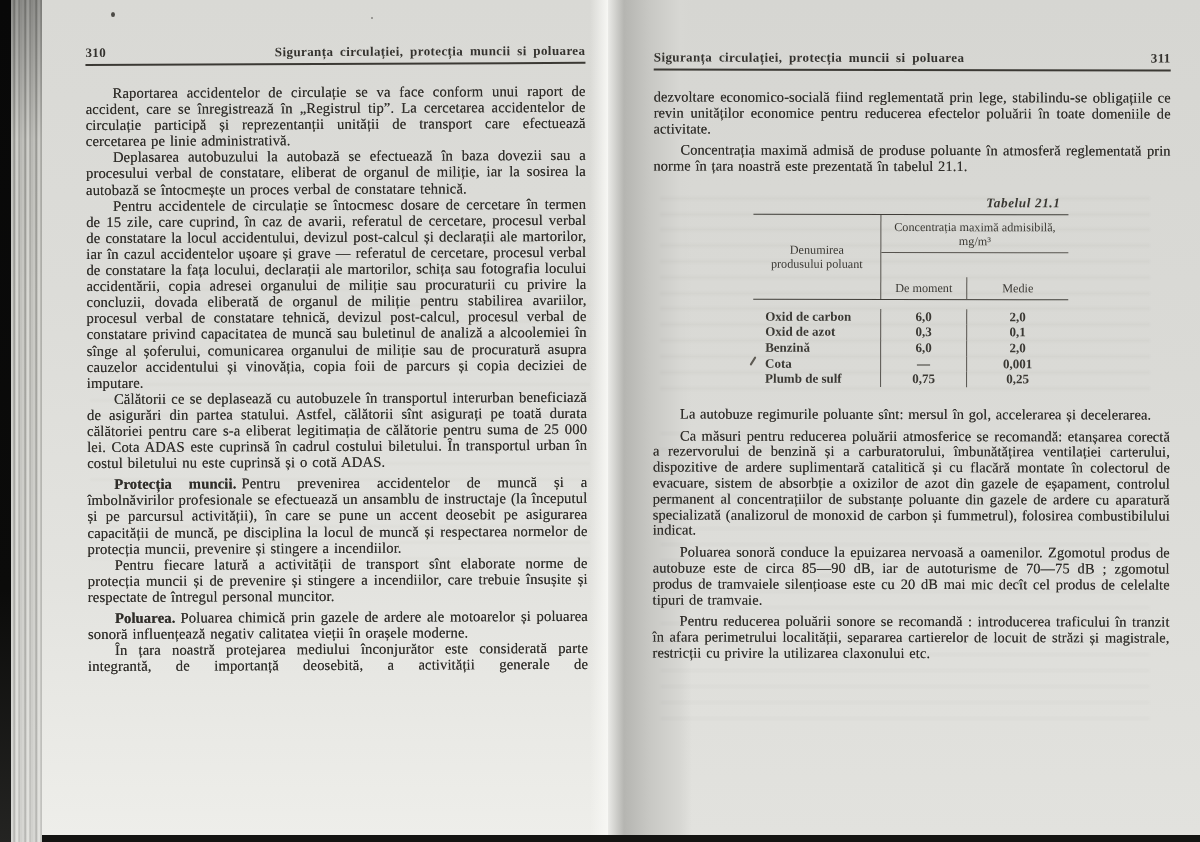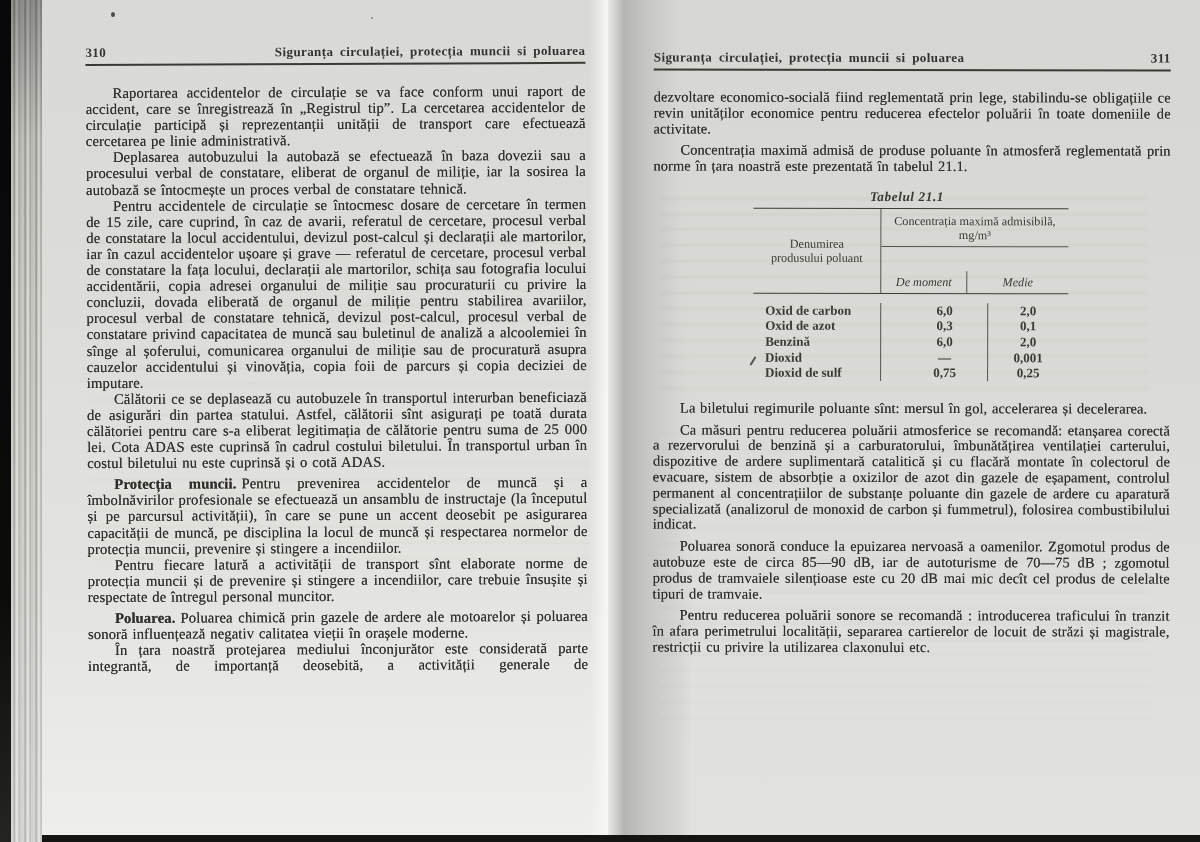--- a/index.html
+++ b/index.html
@@ -37,39 +37,39 @@
   .page-left .body{font-size:14.7px;line-height:16.1px;}
   .page-right .body{font-size:14.4px;line-height:15.8px;}
   .body p{margin:0;text-indent:27px;letter-spacing:.1px;word-spacing:1px;
     text-shadow:0 0 .5px rgba(52,50,46,.75);}
   .body p.noindent{text-indent:0;}
   .body p.gap-top{margin-top:5px;}
   .page-right .body p + p{margin-top:6px;}
   .force-justify{text-align-last:justify;}
   .lead{margin-right:5px;}
   
-  .tbl-caption{margin:14px 0 3px 100px;width:315px;box-sizing:border-box;padding-right:8px;
-    text-align:center;font-style:italic;font-size:13.2px;font-weight:bold;color:#3a3833;
+  .tbl-caption{margin:20px 0 3px 100px;width:315px;box-sizing:border-box;padding-right:8px;
+    text-align:right;font-style:italic;font-size:13.2px;font-weight:bold;color:#3a3833;
     letter-spacing:.6px;}
   .tbl{margin:0 0 13px 100px;width:315px;font-size:12.2px;color:#3a3833;line-height:14px;}
   .t-hrow{display:flex;border-top:1.6px solid #3e3c37;border-bottom:1.8px solid #3e3c37;}
   .t-name-h{width:127px;display:flex;align-items:center;justify-content:center;
     text-align:center;padding:6px 14px;box-sizing:border-box;}
   .t-vals-h{flex:1;border-left:1px solid #56534e;display:flex;flex-direction:column;gap:24px;}
   .t-span-h{text-align:center;padding:5px 6px 4px;border-bottom:1px solid #56534e;}
-  .t-sub-row{display:flex;flex:1;font-style:italic;}
+  .t-sub-row{display:flex;flex:1;}
   .t-sub1{width:85px;border-right:1px solid #56534e;display:flex;align-items:center;
     justify-content:center;padding:4px 0;}
   .t-sub2{flex:1;display:flex;align-items:center;justify-content:center;padding:4px 0;}
   .t-body{padding:9px 0 7px;font-size:13px;font-weight:bold;}
   .t-row{display:flex;line-height:15.6px;}
   .t-row.gap{margin-top:5px;}
   .t-name{width:127px;box-sizing:border-box;padding-left:12px;}
   .t-v1{width:85px;border-left:1px solid #56534e;border-right:1px solid #56534e;
-    text-align:center;padding-left:21px;}
+    text-align:center;}
   .t-v2{flex:1;text-align:center;}
   
   .speck{position:absolute;border-radius:50%;background:#4c4a46;}
   .speck.s1{left:111px;top:12px;width:4px;height:5px;}
   .speck.s2{left:371px;top:17px;width:2px;height:2px;opacity:.6;}
   .slash-mark{position:absolute;left:752px;top:356px;width:2px;height:10px;
     background:#5d5a53;transform:rotate(32deg);border-radius:1px;}
   .bleed{position:absolute;pointer-events:none;filter:blur(1.1px);opacity:.5;
     background:repeating-linear-gradient(0deg,rgba(0,0,0,0) 0 10.5px,rgba(118,115,108,.10) 10.5px 13.5px,rgba(0,0,0,0) 13.5px 15.8px);}
   .bleed.b1{left:660px;top:190px;width:490px;height:210px;}
@@ -138,33 +138,33 @@
               <div class="t-name">Oxid de azot</div>
               <div class="t-v1">0,3</div>
               <div class="t-v2">0,1</div>
             </div>
             <div class="t-row">
               <div class="t-name">Benzină</div>
               <div class="t-v1">6,0</div>
               <div class="t-v2">2,0</div>
             </div>
             <div class="t-row">
-              <div class="t-name">Dioxid</div>
+              <div class="t-name">Cota</div>
               <div class="t-v1">—</div>
               <div class="t-v2">0,001</div>
             </div>
             <div class="t-row">
-              <div class="t-name">Dioxid de sulf</div>
+              <div class="t-name">Plumb de sulf</div>
               <div class="t-v1">0,75</div>
               <div class="t-v2">0,25</div>
             </div>
           </div>
         </div>
 
-        <p><span>La biletului regimurile poluante sînt: mersul în gol, accelerarea și decelerarea.</span></p>
+        <p><span>La autobuze regimurile poluante sînt: mersul în gol, accelerarea și decelerarea.</span></p>
         <p><span>Ca măsuri pentru reducerea poluării atmosferice se recomandă: etanșarea corectă a rezervorului de benzină și a carburatorului, îmbunătățirea ventilației carterului, dispozitive de ardere suplimentară catalitică și cu flacără montate în colectorul de evacuare, sistem de absorbție a oxizilor de azot din gazele de eșapament, controlul permanent al concentrațiilor de substanțe poluante din gazele de ardere cu aparatură specializată (analizorul de monoxid de carbon și fummetrul), folosirea combustibilului indicat.</span></p>
         <p><span>Poluarea sonoră conduce la epuizarea nervoasă a oamenilor. Zgomotul produs de autobuze este de circa 85—90 dB, iar de autoturisme de 70—75 dB ; zgomotul produs de tramvaiele silențioase este cu 20 dB mai mic decît cel produs de celelalte tipuri de tramvaie.</span></p>
         <p><span>Pentru reducerea poluării sonore se recomandă : introducerea traficului în tranzit în afara perimetrului localității, separarea cartierelor de locuit de străzi și magistrale, restricții cu privire la utilizarea claxonului etc.</span></p>
       </div>
     </div>
   </div>
 
   <div class="bleed b1"></div>
   <div class="bleed b2"></div>
   <div class="bleed b3"></div>

